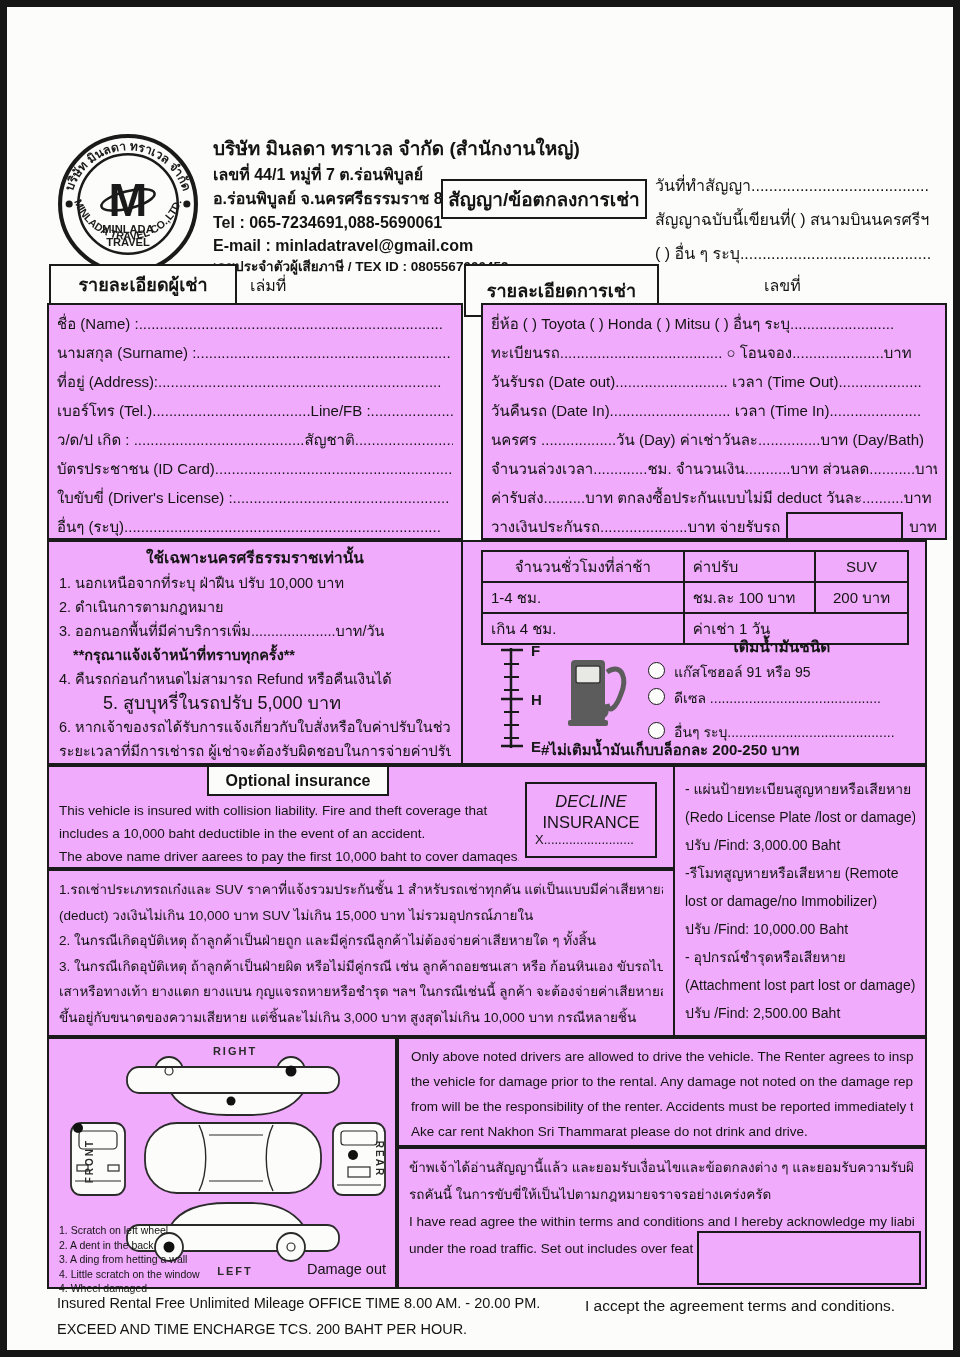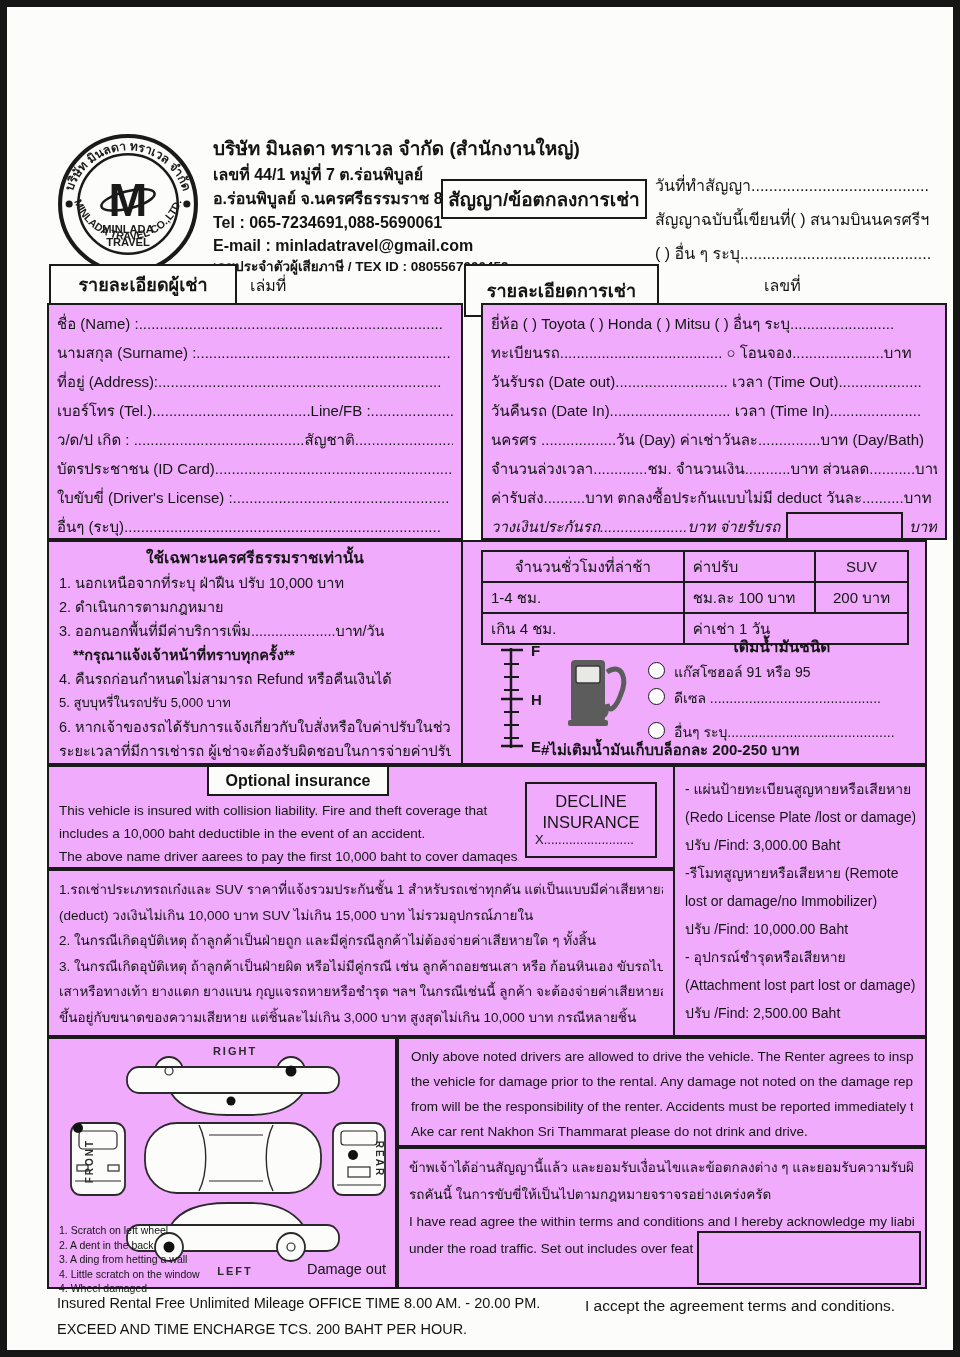--- a/index.html
+++ b/index.html
@@ -96,35 +96,35 @@
   </div>
 
   <div class="box fields" style="left:454px; top:296px; width:466px; height:237px;margin-left:20px;">
     <div class="line">ยี่ห้อ ( ) Toyota ( ) Honda ( ) Mitsu ( ) อื่นๆ ระบุ.........................</div>
     <div class="line">ทะเบียนรถ.......................................  ○ โอนจอง......................บาท</div>
     <div class="line">วันรับรถ (Date out)........................... เวลา (Time Out)....................</div>
     <div class="line">วันคืนรถ (Date In)............................. เวลา (Time In)......................</div>
     <div class="line">นครศร ..................วัน (Day) ค่าเช่าวันละ...............บาท (Day/Bath)</div>
     <div class="line">จำนวนล่วงเวลา.............ชม. จำนวนเงิน...........บาท ส่วนลด...........บาท</div>
     <div class="line">ค่ารับส่ง..........บาท ตกลงซื้อประกันแบบไม่มี deduct วันละ..........บาท</div>
-    <div class="line" style="display:flex; align-items:center;font-style:italic;">
+    <div class="line" style="display:flex; align-items:center;">
       <span>วางเงินประกันรถ.....................บาท จ่ายรับรถ</span>
       <span style="display:inline-block; width:118px; height:25px; border:2px solid #1a1a1a; margin:0 6px;"></span>
       <span>บาท</span>
     </div>
   </div>
 
   <div class="box" style="left:40px; top:533px; width:416px; height:225px; padding:3px 10px;">
     <div class="line b" style="font-size:15.5px; line-height:26px; text-align:center;">ใช้เฉพาะนครศรีธรรมราชเท่านั้น</div>
     <div class="line" style="font-size:14.5px; line-height:24px;">1. นอกเหนือจากที่ระบุ ฝ่าฝืน ปรับ 10,000 บาท</div>
     <div class="line" style="font-size:14.5px; line-height:24px;">2. ดำเนินการตามกฎหมาย</div>
     <div class="line" style="font-size:14.5px; line-height:24px;">3. ออกนอกพื้นที่มีค่าบริการเพิ่ม.....................บาท/วัน</div>
     <div class="line b indent" style="font-size:14.5px; line-height:24px;">**กรุณาแจ้งเจ้าหน้าที่ทราบทุกครั้ง**</div>
     <div class="line" style="font-size:14.5px; line-height:24px;">4. คืนรถก่อนกำหนดไม่สามารถ Refund หรือคืนเงินได้</div>
-    <div class="line" style="font-size:13px; line-height:24px;">5. สูบบุหรี่ในรถปรับ 5,000 บาท</div>
+    <div class="line" style="font-size:18px; line-height:24px;margin-left:44px;">5. สูบบุหรี่ในรถปรับ 5,000 บาท</div>
     <div class="line" style="font-size:14.5px; line-height:24px;">6. หากเจ้าของรถได้รับการแจ้งเกี่ยวกับใบสั่งหรือใบค่าปรับในช่วง</div>
     <div class="line" style="font-size:14.5px; line-height:24px;">ระยะเวลาที่มีการเช่ารถ ผู้เช่าจะต้องรับผิดชอบในการจ่ายค่าปรับ</div>
   </div>
 
   <div class="box" style="left:454px; top:533px; width:466px; height:225px;">
 
     <div class="abs" style="left:18px; top:8px; width:428px;">
       <table class="late">
         <tbody>
             <tr>
@@ -180,21 +180,21 @@
   </div>
 
   <div class="box" style="left:40px; top:758px; width:628px; height:104px;">
     <div class="title-box" style="left:158px; top:-2px; width:182px; height:31px; font-size:16px;">Optional insurance</div>
     <div class="abs" style="left:10px; top:32px; width:460px;">
       <div class="ins-line">This vehicle is insured with collision liability. Fire and theft coverage that</div>
       <div class="ins-line">includes a 10,000 baht deductible in the event of an accident.</div>
       <div class="ins-line">The above name driver aarees to pay the first 10,000 baht to cover damaqes.</div>
     </div>
     <div class="abs" style="left:476px; top:15px; width:132px; height:76px; border:2.5px solid #1a1a1a; box-sizing:border-box; text-align:center;">
-      <div class="line" style="font-size:16.5px; line-height:21px; margin-top:7px;">DECLINE</div>
+      <div class="line" style="font-size:16.5px; line-height:21px; margin-top:7px;font-style:italic;">DECLINE</div>
       <div class="line" style="font-size:16.5px; line-height:20px;">INSURANCE</div>
       <div class="line" style="font-size:13px; line-height:16px; text-align:left; padding-left:8px;">X.........................</div>
     </div>
   </div>
 
   <div class="box" style="left:666px; top:758px; width:254px; height:272px; padding:8px 10px;">
     <div class="pen-line">- แผ่นป้ายทะเบียนสูญหายหรือเสียหาย</div>
     <div class="pen-line">(Redo License Plate /lost or damage)</div>
     <div class="pen-line">ปรับ /Find: 3,000.00 Baht</div>
     <div class="pen-line">-รีโมทสูญหายหรือเสียหาย (Remote</div>

